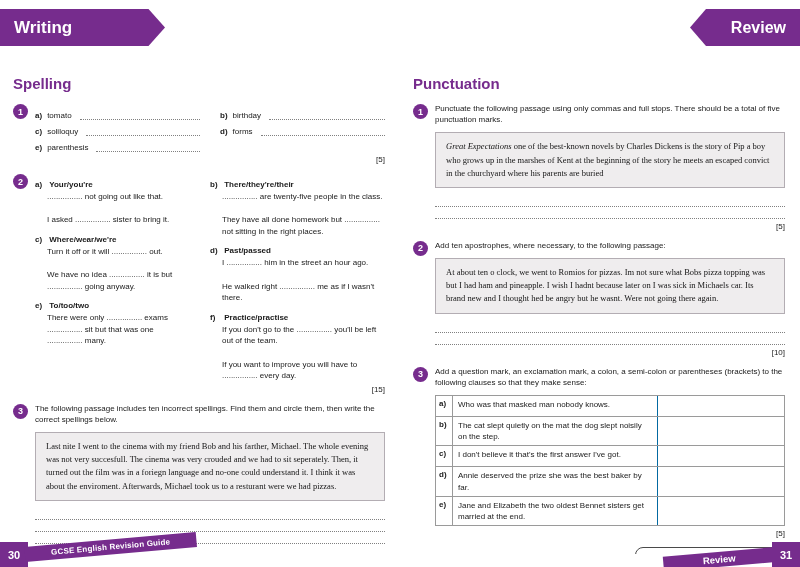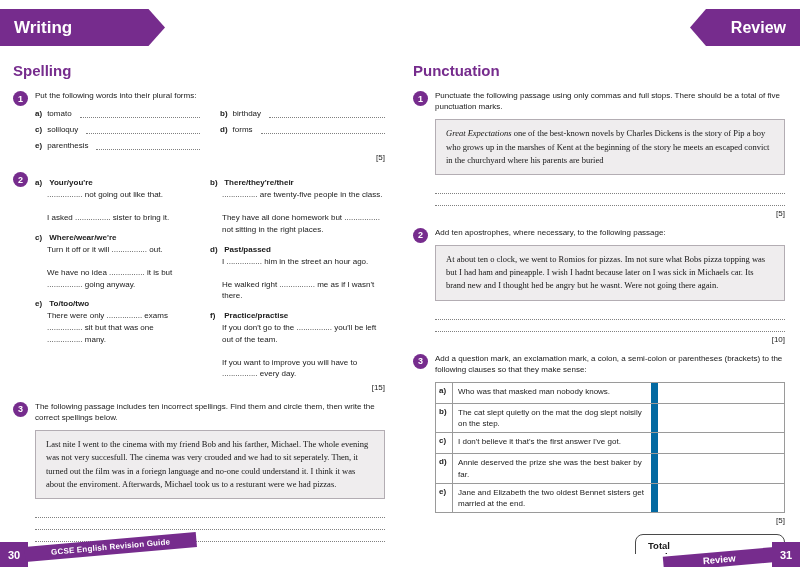--- a/index.html
+++ b/index.html
@@ -23,21 +23,21 @@
   .bc-label{position:absolute;left:22px;top:0;height:38px;display:flex;align-items:center;
     font-weight:bold;font-size:15px;color:var(--accent);}
   .banner-right{position:absolute;right:0;top:9px;width:110px;height:37px;background:var(--accent);
     clip-path:polygon(16px 0,100% 0,100% 100%,16px 100%,0 50%);
     display:flex;align-items:center;justify-content:flex-end;padding-right:14px;
     color:#fff;font-weight:bold;font-size:16px;}
 
   
   .content{display:flex;}
   .page{width:400px;padding:2px 15px 0 13px;position:relative;height:500px;overflow:hidden;}
-  .page-title{font-size:15px;font-weight:bold;color:var(--accent);margin:6px 0 11px;}
+  .page-title{font-size:15px;font-weight:bold;color:var(--accent);margin:19px 0 11px;}
 
   .question{display:flex;gap:7px;margin-bottom:9px;}
   .qnum{flex:0 0 15px;width:15px;height:15px;border-radius:50%;background:var(--accent);
     color:#fff;font-size:9px;font-weight:bold;display:flex;align-items:center;justify-content:center;margin-top:1px;}
   .qbody{flex:1;min-width:0;}
   .prompt{font-size:8px;line-height:1.4;}
   .marks{font-size:8px;text-align:right;color:#222;margin-top:3px;}
 
   
   .p-grid{display:grid;grid-template-columns:1fr 1fr;column-gap:20px;row-gap:7px;margin:8px 0 0;}
@@ -65,21 +65,21 @@
   .total-box{display:flex;align-items:flex-end;gap:8px;border:1.5px solid #4a4a4a;border-radius:8px;
     padding:5px 12px 6px;width:150px;margin-left:auto;margin-top:8px;background:#fff;font-size:9px;}
   .total-box .tlabel{font-weight:bold;font-size:9.5px;}
   .total-box .tdots{flex:1;border-bottom:1px dotted #808080;height:8px;}
   .total-box .tvalue{white-space:nowrap;margin-left:44px;}
 
   
   .clause-table{border:1px solid #9a9a9a;border-bottom:none;margin-top:7px;}
   .t-row{display:grid;grid-template-columns:17px 1fr 126px;border-bottom:1px solid #9a9a9a;}
   .t-letter{border-right:1px solid #9a9a9a;font-weight:bold;font-size:8px;padding:3px 2px 3px 3px;}
-  .t-text{border-right:7px solid #0369a1;font-size:8px;padding:3px 5px;line-height:1.4;min-height:20px;}
+  .t-text{border-right:1px solid #0369a1;font-size:8px;padding:3px 5px;line-height:1.4;min-height:20px;}
   .t-answer{min-height:20px;}
 
   
   .footer{position:absolute;left:0;right:0;bottom:0;height:30px;}
   .page-badge{position:absolute;bottom:0;width:28px;height:25px;background:var(--accent);color:#fff;
     display:flex;align-items:center;justify-content:center;font-size:11px;font-weight:bold;}
   .badge-left{left:0;}
   .badge-right{right:0;}
   .ribbon{position:absolute;bottom:5px;height:15px;background:var(--accent);color:#fff;
     display:flex;align-items:center;justify-content:center;font-weight:bold;}
@@ -101,21 +101,20 @@
   </div>
 
   <div class="content">
 
     <div class="page">
       <div class="page-title">Spelling</div>
 
       <div class="question">
         <div class="qnum">1</div>
         <div class="qbody">
-          <div class="prompt">Put the following words into their plural forms:</div>
           <div class="p-grid">
             <div class="p-item">
               <span class="letter">a)</span>
               <span>tomato</span>
               <span class="dotline"></span>
             </div>
             <div class="p-item">
               <span class="letter">b)</span>
               <span>birthday</span>
               <span class="dotline"></span>

